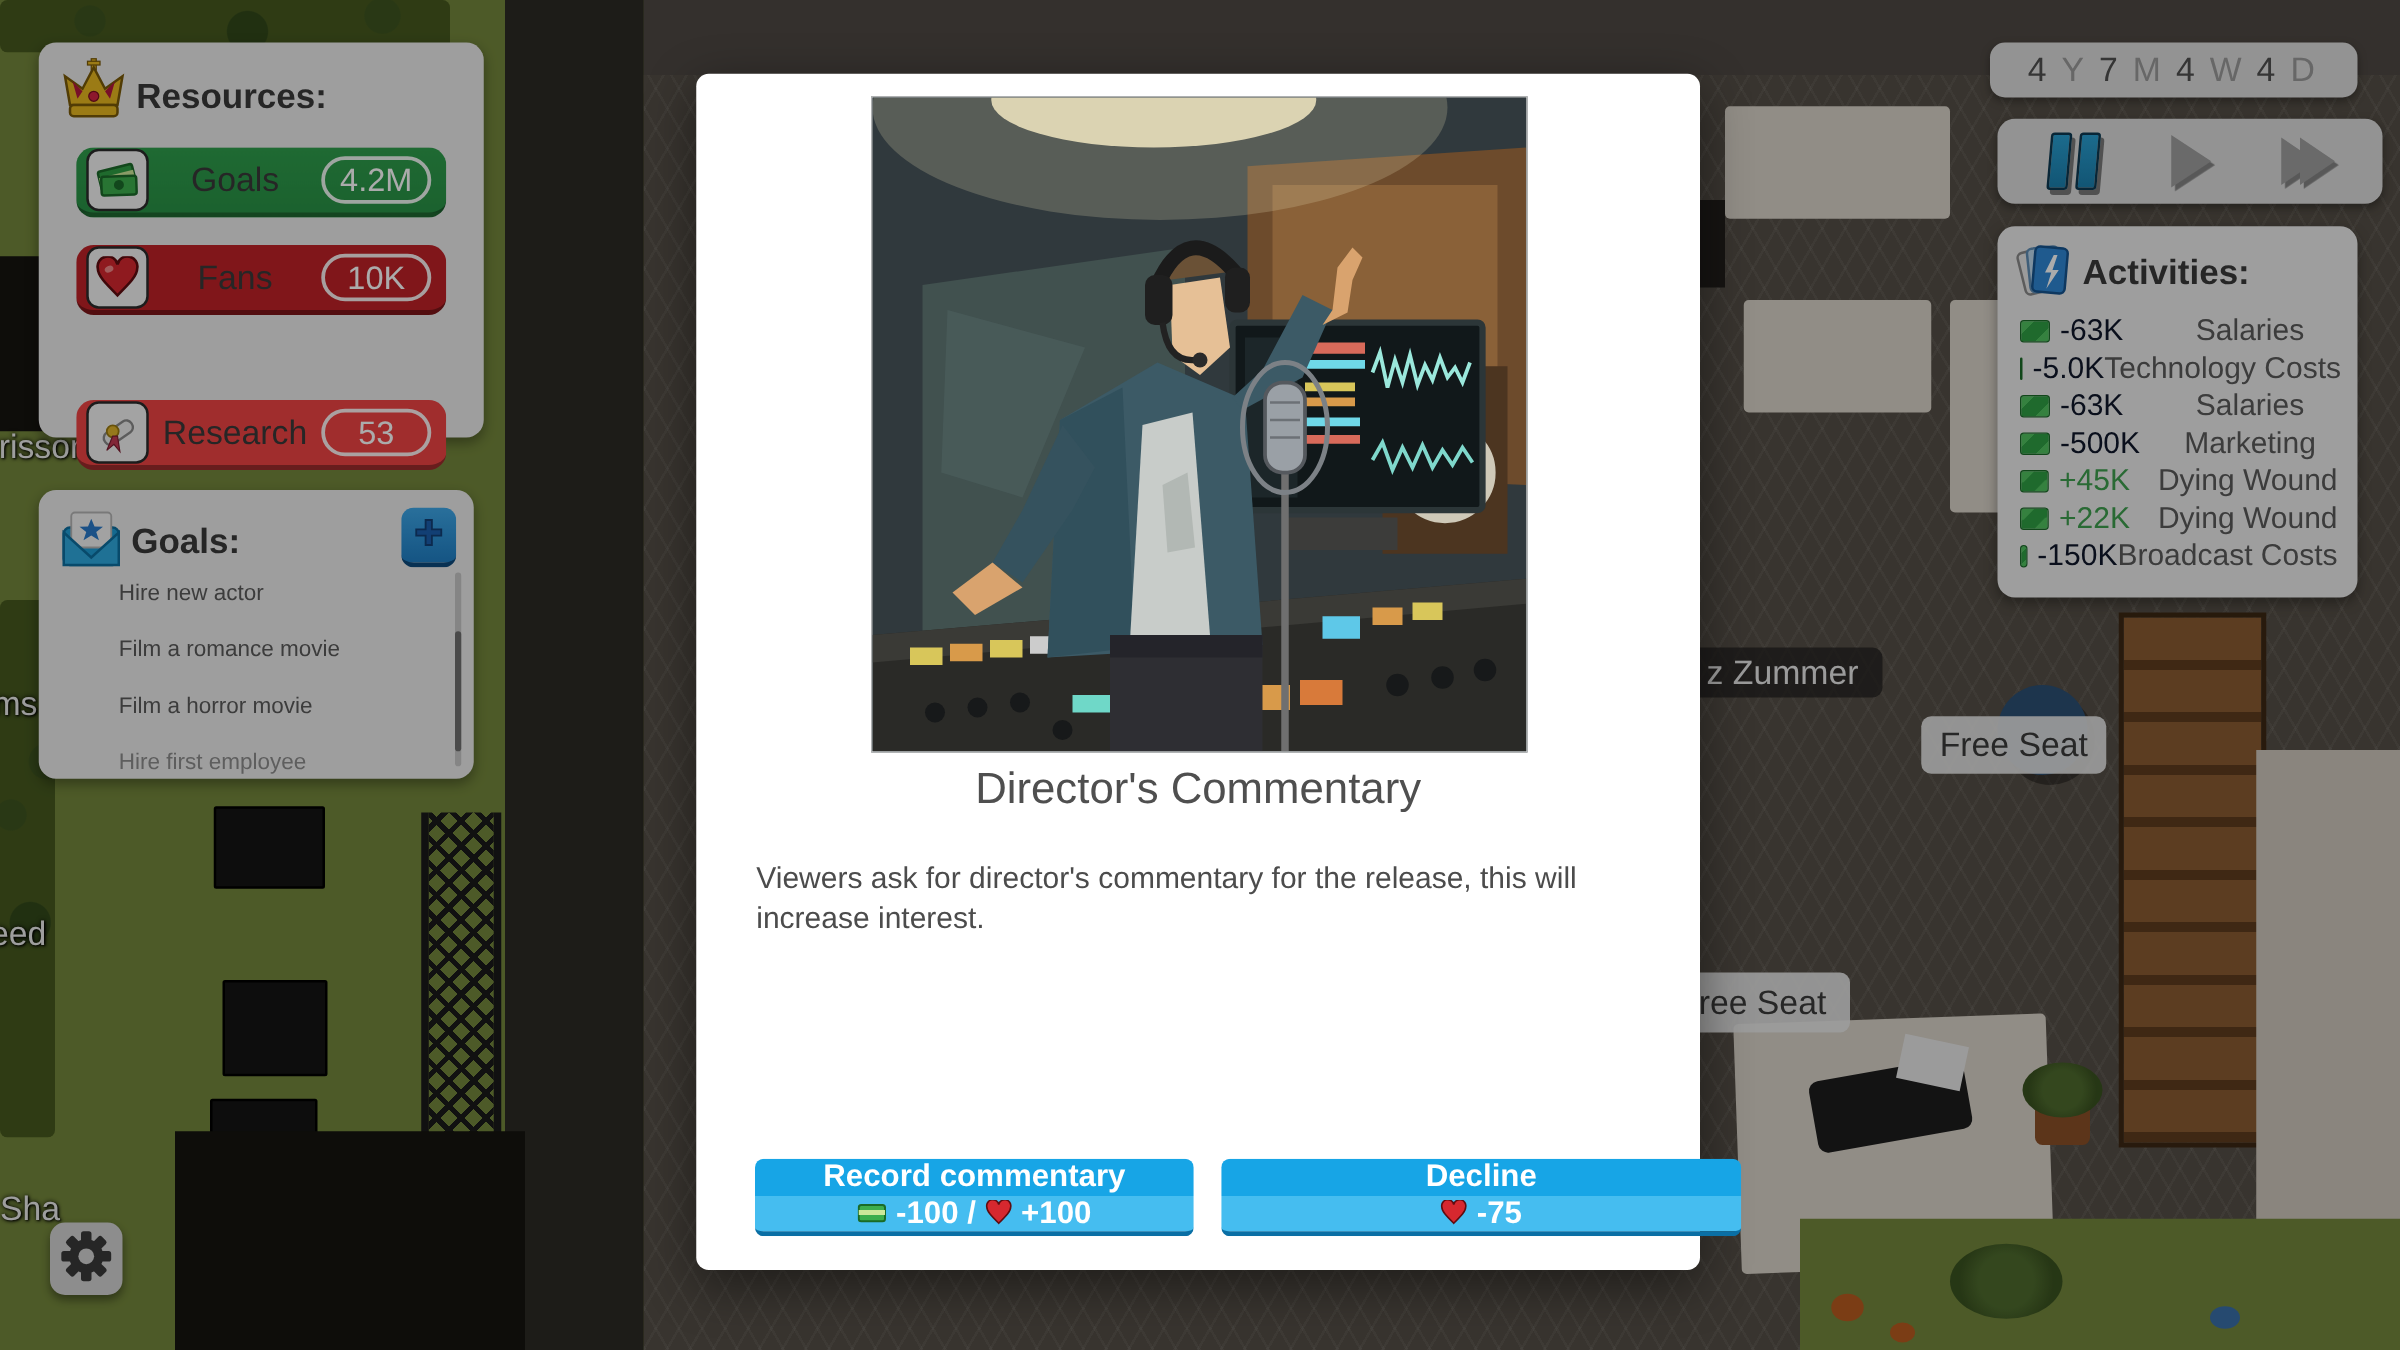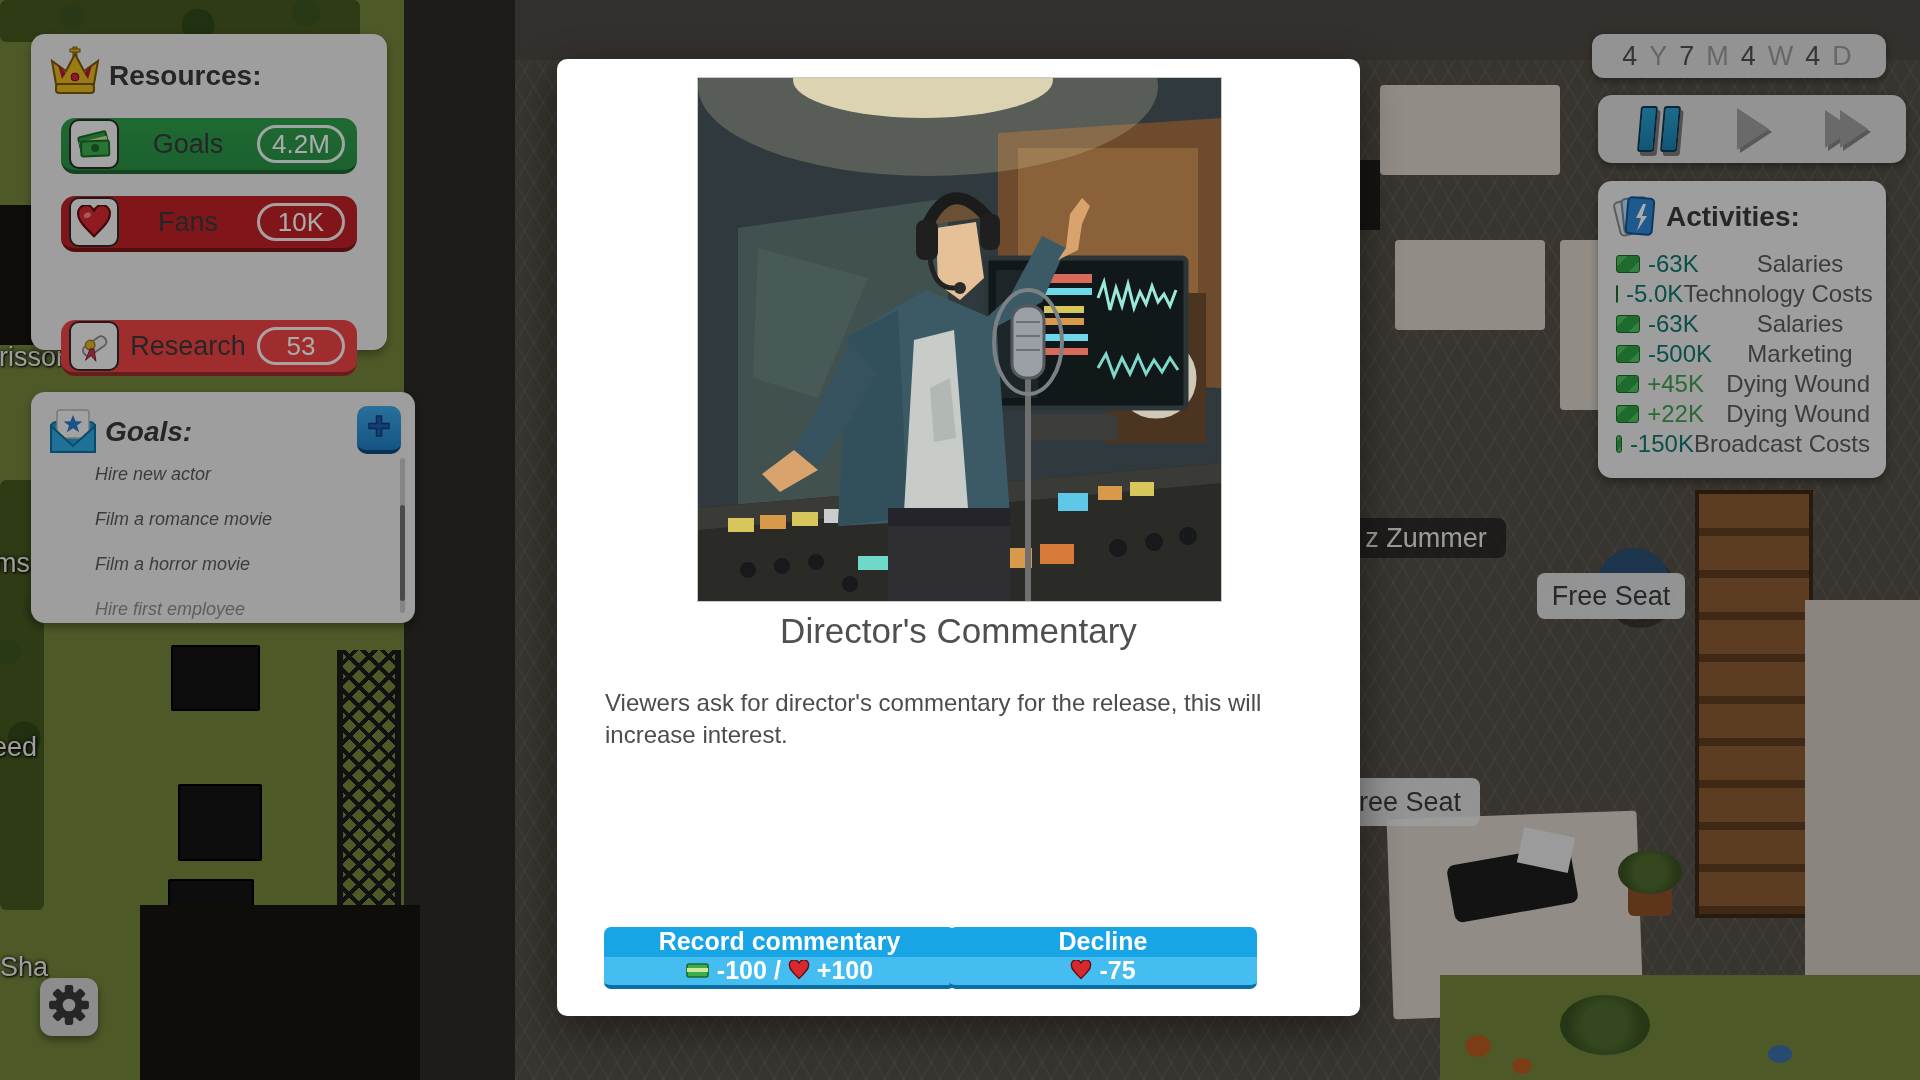--- a/index.html
+++ b/index.html
@@ -80,21 +80,21 @@
             display:flex;align-items:center;justify-content:space-around;padding:0 10px;}
   .ctl{display:flex;align-items:center;justify-content:center;cursor:pointer;height:52px;}
   .pause-bar{width:13px;height:42px;background:linear-gradient(#2aa0d2,#1b7fae);border:2px solid #0c3a52;
              border-radius:3px;transform:skewX(-5deg);box-shadow:3px 4px 0 rgba(0,0,0,.45);margin:0 3px;}
   .tri{width:0;height:0;border-top:21px solid transparent;border-bottom:21px solid transparent;
        border-left:32px solid #9e9e9e;filter:drop-shadow(3px 3px 0 rgba(0,0,0,.4));}
   .tri.small{border-top-width:19px;border-bottom-width:19px;border-left-width:28px;}
 
   .act-row{display:flex;align-items:center;height:30px;padding:0 16px 0 18px;font-size:24px;}
   .act-amount{width:82px;margin-left:8px;white-space:nowrap;}
-  .amount-neg{color:#0f766e;}
+  .amount-neg{color:#0f172a;}
   .amount-pos{color:#3e9e4e;}
   .act-label{flex:1;text-align:center;color:#5a5a5a;white-space:nowrap;}
 
   .gear-btn{position:absolute;left:40px;top:978px;width:58px;height:58px;background:#d2d2d2;border-radius:12px;
             box-shadow:0 4px 8px rgba(0,0,0,.4);display:flex;align-items:center;justify-content:center;cursor:pointer;}
 
   .ic-cash{display:inline-block;width:22px;height:16px;border-radius:3px;border:1px solid #1a6b28;
            background:linear-gradient(135deg,#4fc05e 0 28%,#2f9e43 28% 72%,#4fc05e 72%);}
 
   
@@ -106,21 +106,21 @@
   .dlg-img{position:absolute;left:140px;top:18px;width:523px;height:523px;border:1px solid #c9c9c9;
            background:#2f3a3e;overflow:hidden;}
   .dlg-title{position:absolute;left:0;top:552px;width:100%;text-align:center;font-size:35px;color:#4f4f4f;}
   .dlg-desc{position:absolute;left:48px;top:628px;width:700px;font-size:24px;line-height:1.35;color:#4c4c4c;}
   .dlg-btn{position:absolute;top:868px;height:62px;border-radius:7px;cursor:pointer;box-sizing:border-box;
            background:linear-gradient(#17a5e6 0 52%,#45bdf0 52% 100%);border-bottom:4px solid #0a6fa5;
            color:#fff;display:flex;flex-direction:column;align-items:center;justify-content:center;gap:1px;}
   .dlg-btn .l1{font-size:25px;font-weight:bold;line-height:1.1;}
   .dlg-btn .l2{font-size:25px;font-weight:bold;line-height:1.1;display:flex;align-items:center;gap:7px;}
   .btn-record{left:47px;width:351px;}
-  .btn-decline{left:392px;width:308px;}
+  .btn-decline{left:420px;width:416px;}
 </style>
 </head>
 <body>
 
 <div class="stage">
 
   <div class="world">
     <div class="abs lawn" style="left:0;top:0;width:515px;height:1080px;"></div>
     <div class="abs trees" style="left:0;top:0;width:360px;height:42px;"></div>
     <div class="abs trees" style="left:0;top:480px;width:44px;height:430px;"></div>
@@ -214,21 +214,21 @@
             </g>
             <circle cx="17" cy="20" r="5" fill="#e0b32a" stroke="#9a7a10" stroke-width="1.5"></circle>
             <path d="M17,24 L12,36 L18,31 L23,37 L21,24 Z" fill="#c23a52" stroke="#7c1c30"></path>
           </svg>
         </span>
         <span class="res-label">Research</span>
         <span class="res-value">53</span>
       </div>
     </div>
 
-    <div class="panel" style="left:31px;top:392px;width:384px;height:231px;overflow:hidden;font-style:italic;">
+    <div class="panel" style="left:31px;top:392px;width:348px;height:231px;overflow:hidden;">
       <div class="ptitle-row">
         <span>
           <svg width="52" height="52" viewBox="0 0 52 52">
             <rect x="4" y="18" width="44" height="30" rx="5" fill="#1f9dd6" stroke="#0d6fa0" stroke-width="2"></rect>
             <rect x="10" y="6" width="32" height="28" rx="3" fill="#f2f2f2" stroke="#b5b5b5" stroke-width="1.5"></rect>
             <path d="M26,11 L28.6,17.2 L35.4,17.4 L30,21.6 L32.2,28.2 L26,24.3 L19.8,28.2 L22,21.6 L16.6,17.4 L23.4,17.2 Z" fill="#2979c9"></path>
             <path d="M4,22 L26,42 L48,22 L48,48 L4,48 Z" fill="#2fa9df" stroke="#0d6fa0" stroke-width="2"></path>
           </svg>
         </span>
         <span class="panel-title">Goals:</span>

